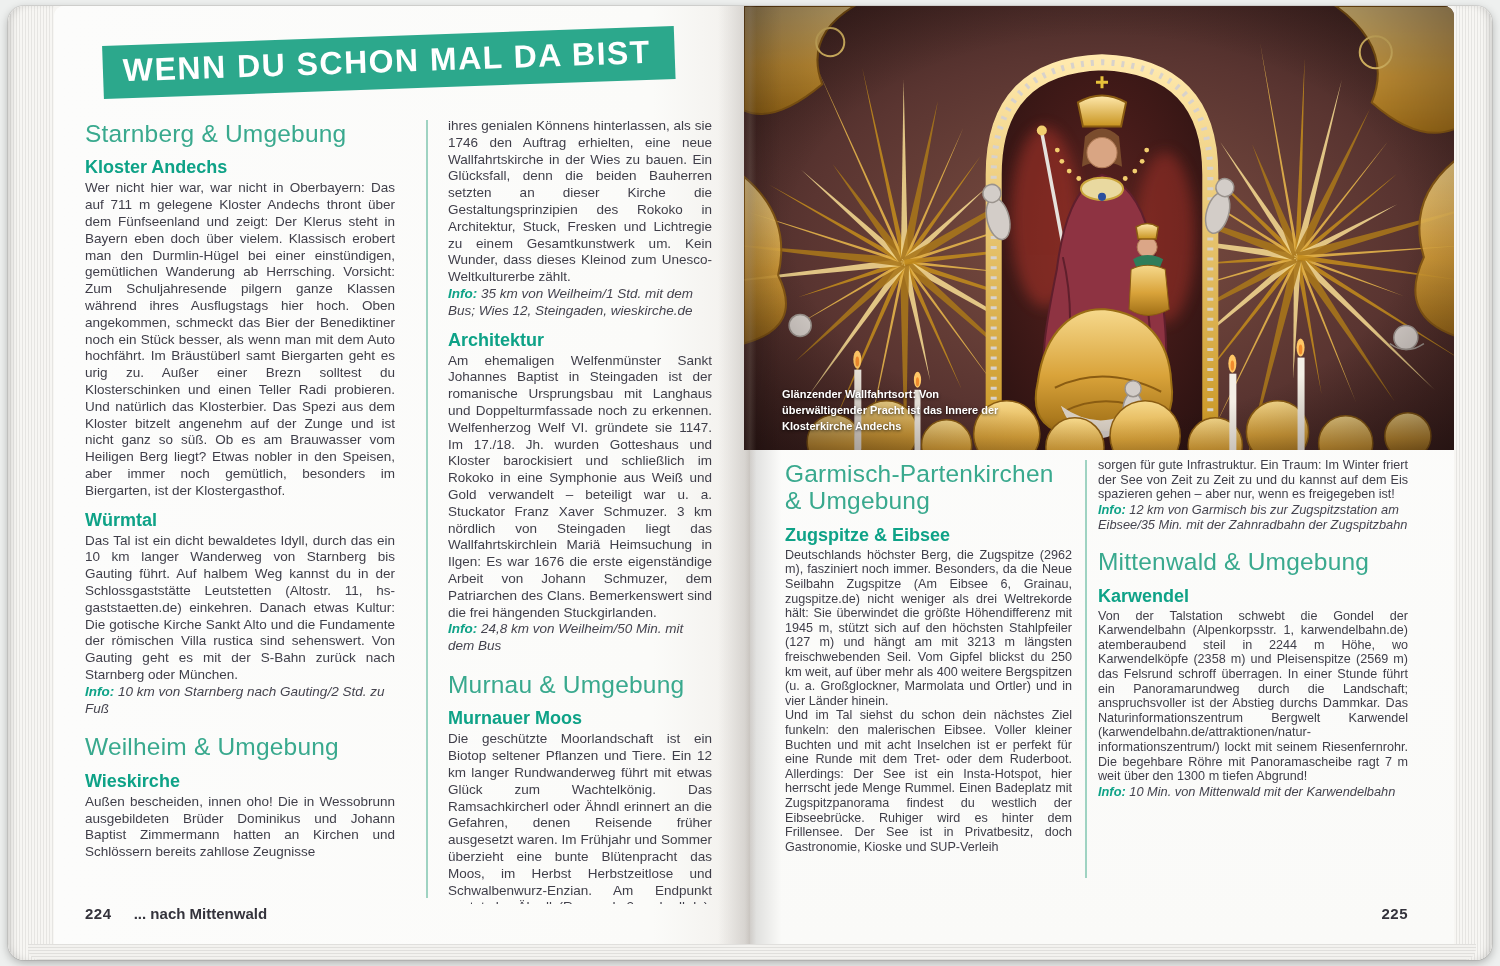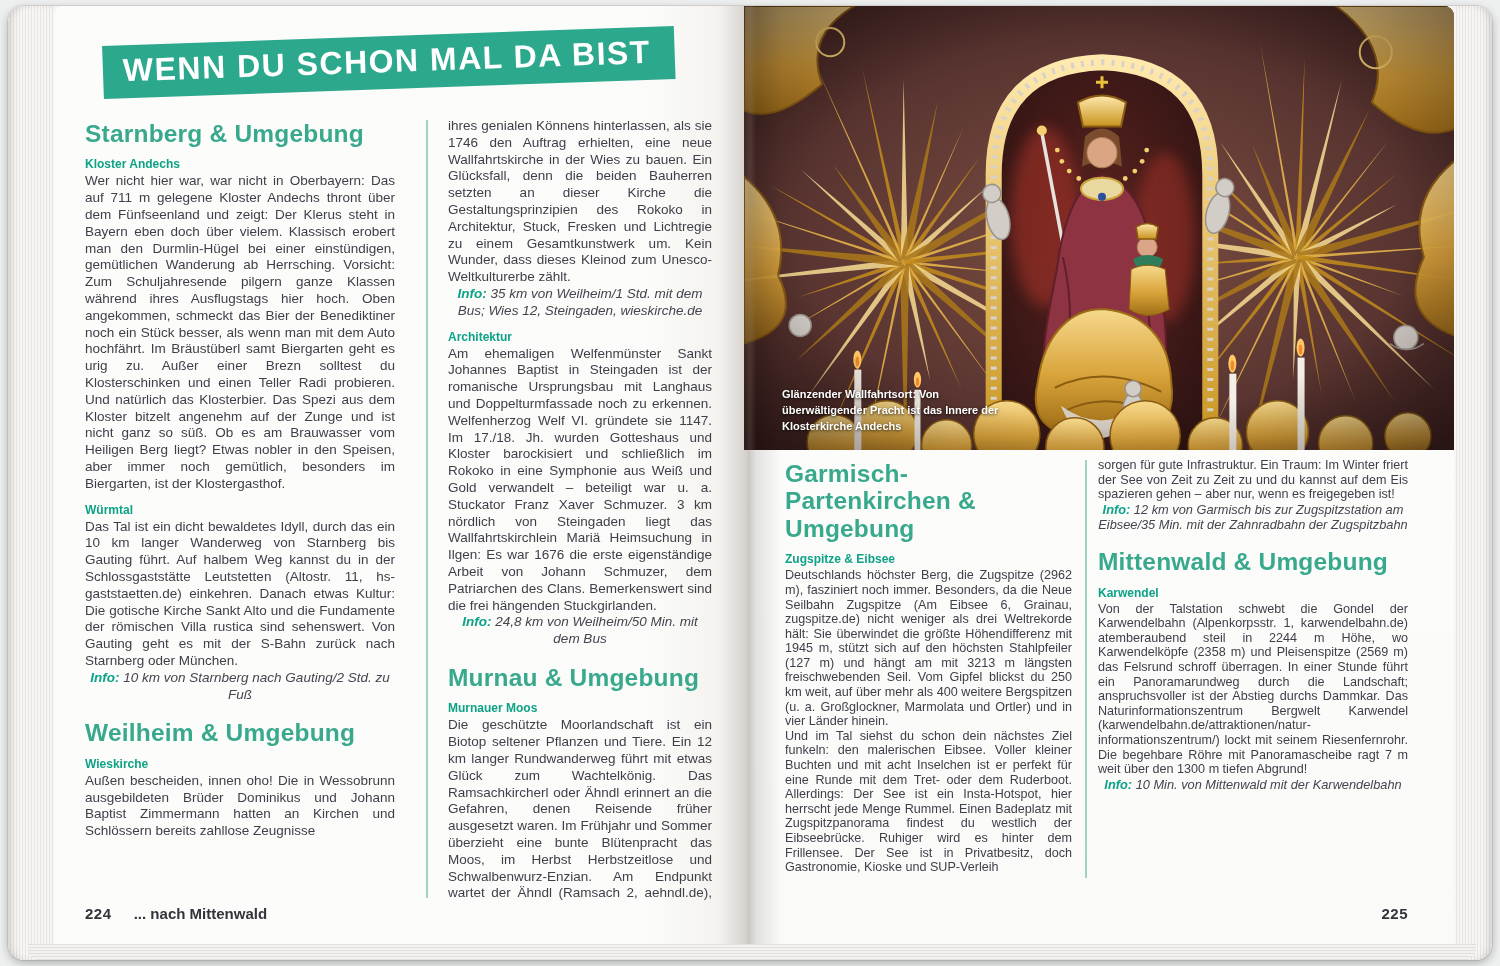--- a/index.html
+++ b/index.html
@@ -40,27 +40,27 @@
   .page-right .cols { left:35px; top:452px; width:623px; height:440px; }
   .col { overflow:hidden; }
   .page-left  .col-a { width:310px; }
   .page-left  .col-b { width:264px; }
   .page-right .col-a { width:287px; }
   .page-right .col-b { width:310px; }
   .divider { width:2px; background:#9fd3c2; }
   .page-left  .divider { margin:2px 20px 6px 31px; }
   .page-right .divider { margin:2px 11px 20px 13px; }
 
-  .h1 { color:#39a98e; font-size:24.5px; font-weight:bold; line-height:1.12; margin:16px 0 7px; letter-spacing:.2px; }
-  .h2 { color:#0ea287; font-size:12px; font-weight:bold; margin:10px 0 2px; }
+  .h1 { color:#39a98e; font-size:24.5px; font-weight:normal; line-height:1.12; margin:16px 0 7px; letter-spacing:.2px; }
+  .h2 { color:#0ea287; font-size:18px; font-weight:bold; margin:10px 0 2px; }
   .col > .h1:first-child { margin-top:2px; }
   p.body { color:#3f3e49; text-align:justify; hyphens:auto; }
   .page-left  p.body { font-size:13.5px; line-height:16.8px; }
   .page-right p.body { font-size:12.6px; line-height:14.6px; }
-  p.info { font-style:italic; color:#45444f; margin:0 0 7px;text-align:center; }
+  p.info { font-style:italic; color:#45444f; margin:0 0 7px; }
   .page-left  p.info { font-size:13.5px; line-height:16.8px; }
   .page-right p.info { font-size:12.8px; line-height:15.2px; }
   .info-label { color:#0ea287; font-weight:bold; }
 
   
   .footer { position:absolute; bottom:22px; font-size:15px; color:#34333c; font-weight:bold; }
   .page-left .footer { left:31px; }
   .page-right .footer { right:46px; }
   .footer .pn { letter-spacing:.5px;text-align:right; }
   .footer .ft { margin-left:18px; }

